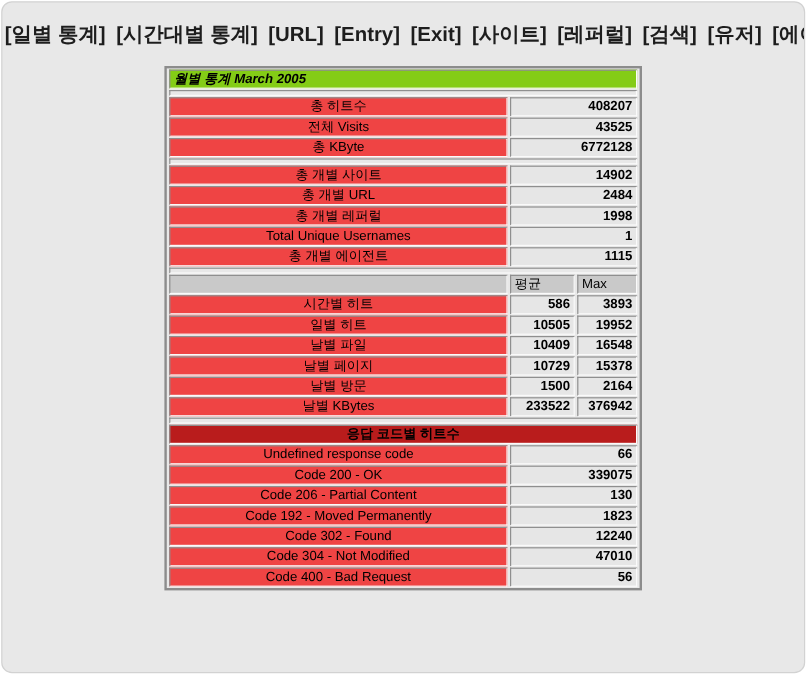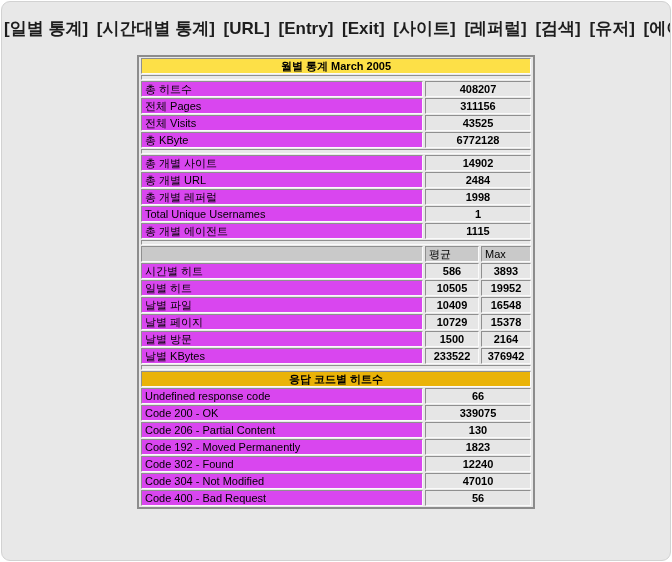--- a/index.html
+++ b/index.html
@@ -42,43 +42,44 @@
   table.stats th,table.stats td{
     font-size:11px;
     line-height:12px;
     padding:1px 3px;
     border:1px solid;
     border-color:#8f8f8f #fafafa #fafafa #8f8f8f;
     overflow:hidden;
     white-space:nowrap;
   }
   .th-title{
-    background:#fde047;
+    background:#84cc16;
     font-size:13px;
     line-height:15px;
     font-weight:bold;
-    text-align:center;
+    text-align:left;
     padding:2px 3px;
     color:#000;
+    font-style:italic;
   }
   .th-section{
-    background:#eab308;
+    background:#b91c1c;
     font-weight:bold;
     text-align:center;
     color:#000;
     padding:2px 3px;
   }
   .th-col{
     background:#c9c9c9;
     font-weight:normal;
     text-align:left;
     color:#000;
   }
-  td.label{background:#d946ef;text-align:left;font-weight:normal;color:#000;}
-  td.value{background:#e6e6e6;text-align:center;font-weight:bold;color:#000;}
+  td.label{background:#ef4444;text-align:center;font-weight:normal;color:#000;}
+  td.value{background:#e6e6e6;text-align:right;font-weight:bold;color:#000;}
   tr.spacer th{
     height:3px;
     padding:0;
     background:transparent;
     border-color:#8f8f8f #fafafa #fafafa #8f8f8f;
   }
 </style>
 </head>
 <body>
 
@@ -112,24 +113,20 @@
       </tr>
       <tr class="spacer">
             <th colspan="3"></th>
           </tr>
 
       <tr>
         <td class="label">총 히트수</td>
         <td class="value" colspan="2">408207</td>
       </tr>
       <tr>
-        <td class="label">전체 Pages</td>
-        <td class="value" colspan="2">311156</td>
-      </tr>
-      <tr>
         <td class="label">전체 Visits</td>
         <td class="value" colspan="2">43525</td>
       </tr>
       <tr>
         <td class="label">총 KByte</td>
         <td class="value" colspan="2">6772128</td>
       </tr>
 
       <tr class="spacer">
             <th colspan="3"></th>

